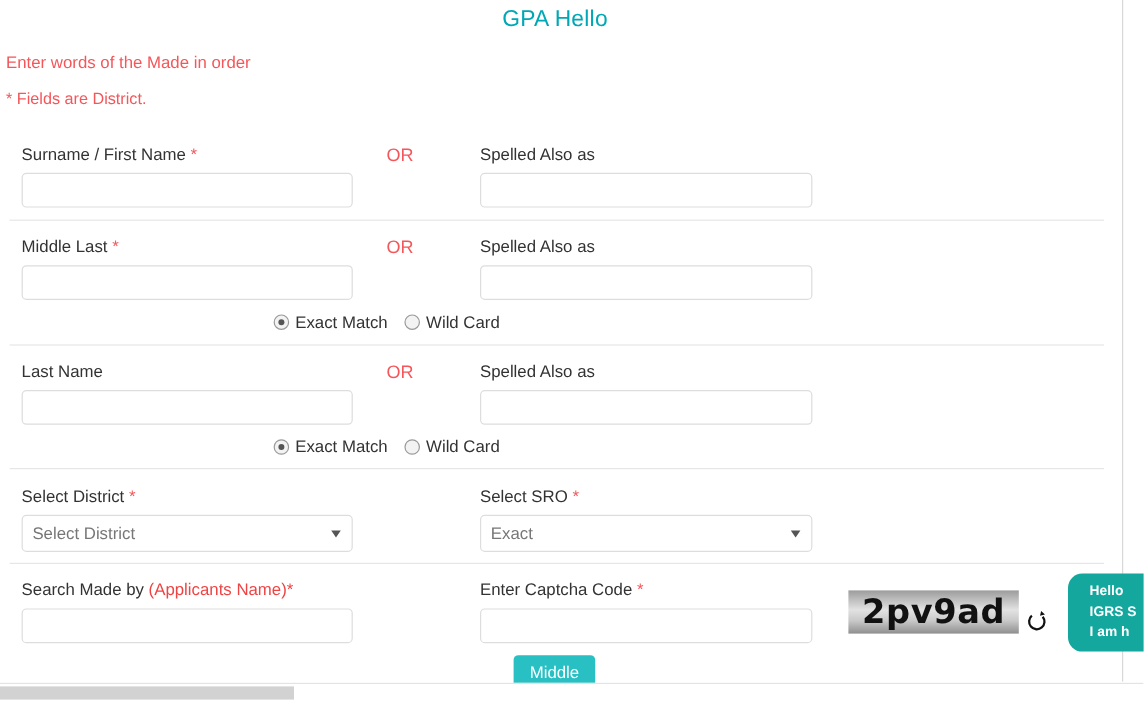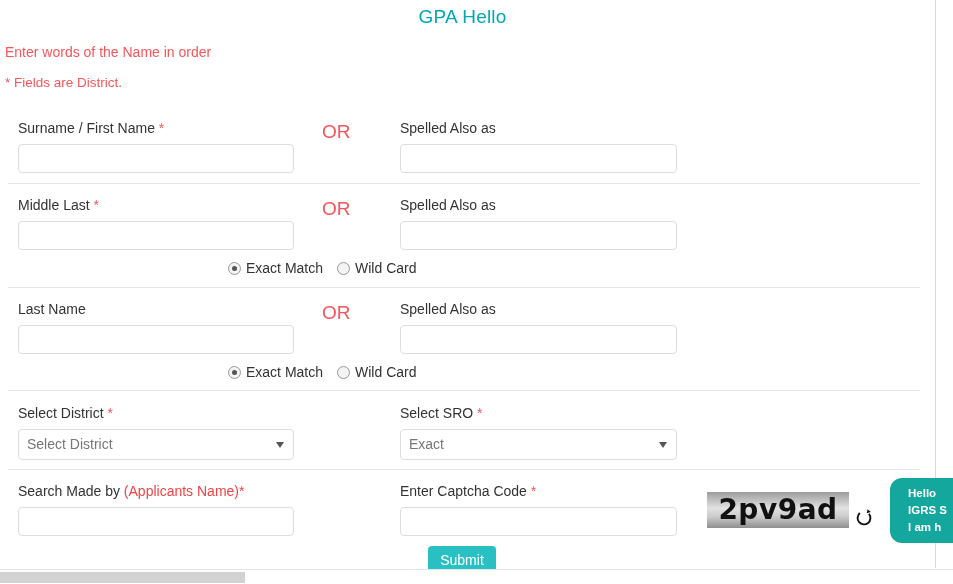--- a/index.html
+++ b/index.html
@@ -60,21 +60,21 @@
     position: absolute;
     font-size: 14px;
     color: #333333;
     white-space: nowrap;
   }
   .req { color: #f4565a; }
   .red { color: #ef4444; }
 
   .or {
     position: absolute;
-    font-size: 19px;
+    font-size: 15px;
     color: #f4565a;
     left: 322px;
   }
 
   .tbox {
     position: absolute;
     height: 29px;
     border: 1px solid #dddddd;
     border-radius: 4px;
     background: #fff;
@@ -208,21 +208,21 @@
 </style>
 </head>
 <body>
 
 <div id="page">
 
   <div class="page-divider"></div>
 
   <div class="title">GPA Hello</div>
 
-  <div class="note1">Enter words of the Name in order</div>
+  <div class="note1">Enter words of the Made in order</div>
   <div class="note2">* Fields are District.</div>
 
   <div class="lbl" style="top:120px; left:18px;">
     <span>Surname / First Name</span>
     <span class="req">*</span>
   </div>
   <div class="or" style="top:121px;">OR</div>
   <div class="lbl" style="top:120px; left:400px;">Spelled Also as</div>
   <input class="tbox left" style="top: 144px;" type="text" value="">
   <input class="tbox right" style="top: 144px;" type="text" value="">
@@ -298,21 +298,21 @@
 
   <div class="captcha">2pv9ad</div>
 
   <div class="refresh">
     <svg width="20" height="20" viewBox="0 0 20 20">
       <path d="M10 3.6 A6.4 6.4 0 1 0 16.4 10" fill="none" stroke="#111" stroke-width="1.9" transform="rotate(-40 10 10)"></path>
       <polygon points="13.6,1.2 16.8,4.0 12.7,5.2" fill="#111"></polygon>
     </svg>
   </div>
 
-  <button class="submit">Submit</button>
+  <button class="submit">Middle</button>
 
   <div class="chat">
     <div>Hello</div>
     <div>IGRS S</div>
     <div>I am h</div>
   </div>
 
   <div class="hscroll">
     <div class="thumb"></div>
   </div>

